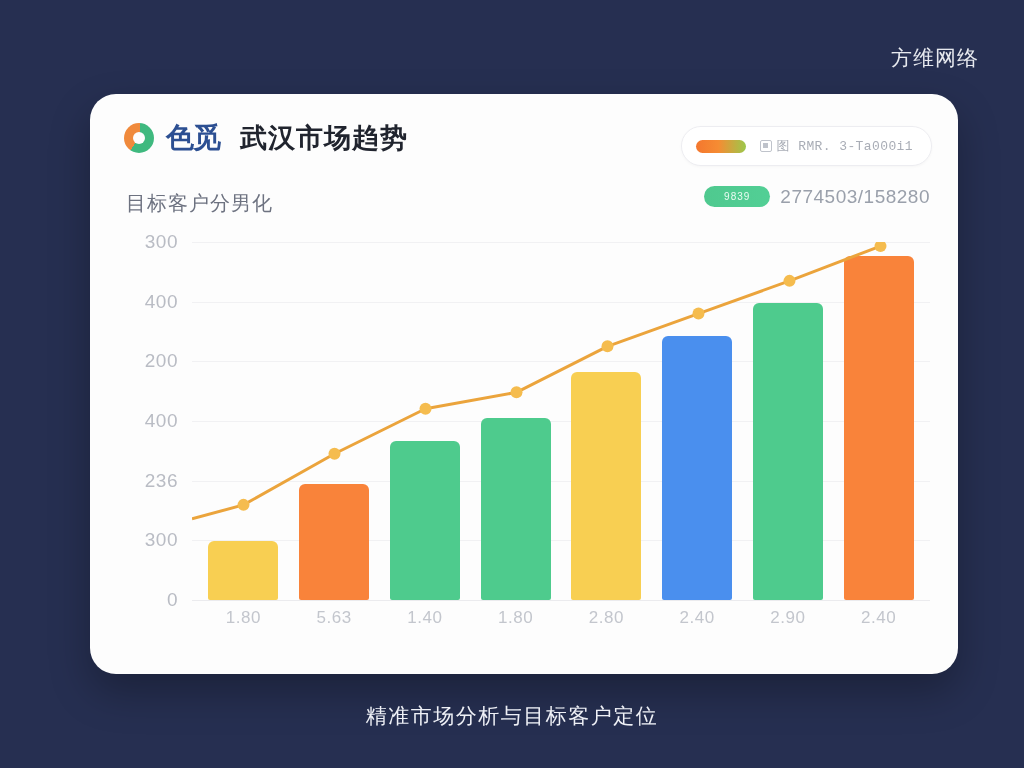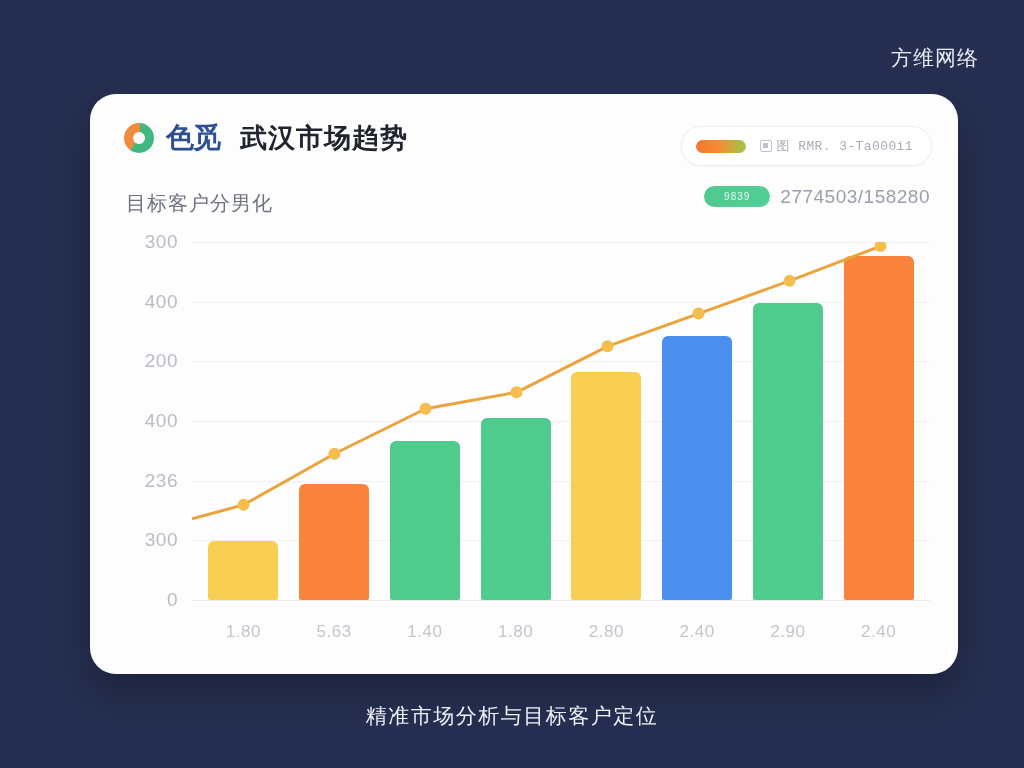--- a/index.html
+++ b/index.html
@@ -260,21 +260,20 @@
   }
 
   .x-axis {
     position: absolute;
     left: 66px;
     right: 0;
     top: 366px;
     display: flex;
     justify-content: space-between;
     padding: 0 6px;
-    margin-top: 14px;
   }
 
   .x-tick {
     flex: 1 1 0;
     text-align: center;
     font-size: 17px;
     color: #c3c6cd;
     letter-spacing: .5px;
     filter: blur(.25px);
   }

